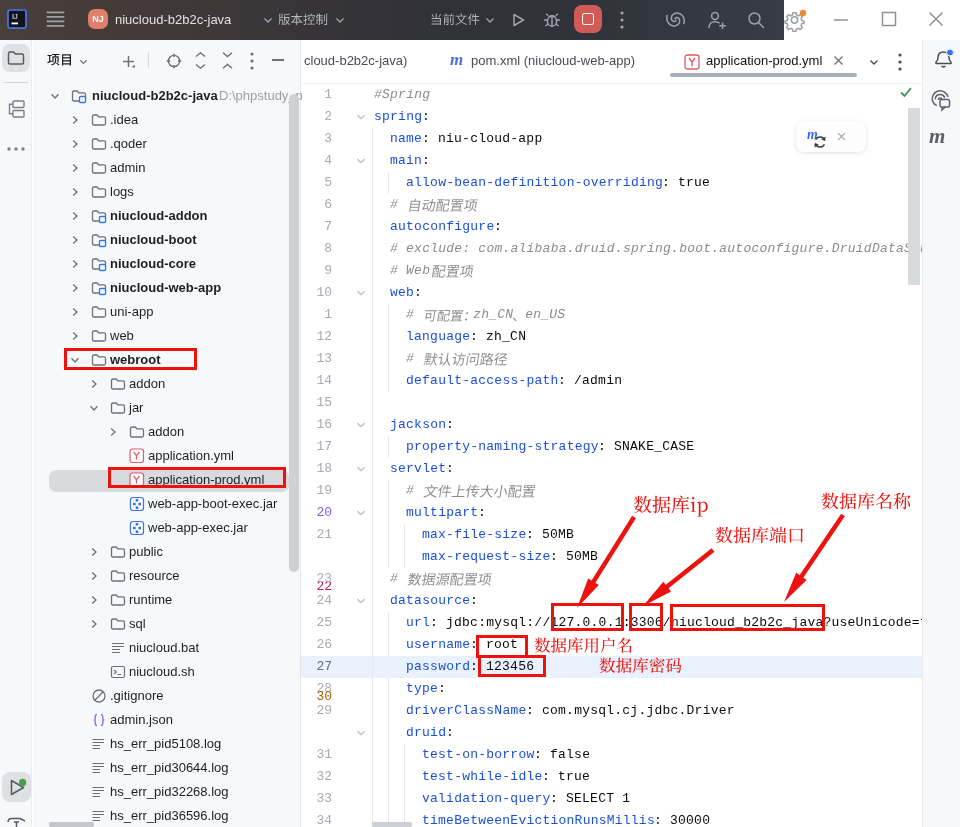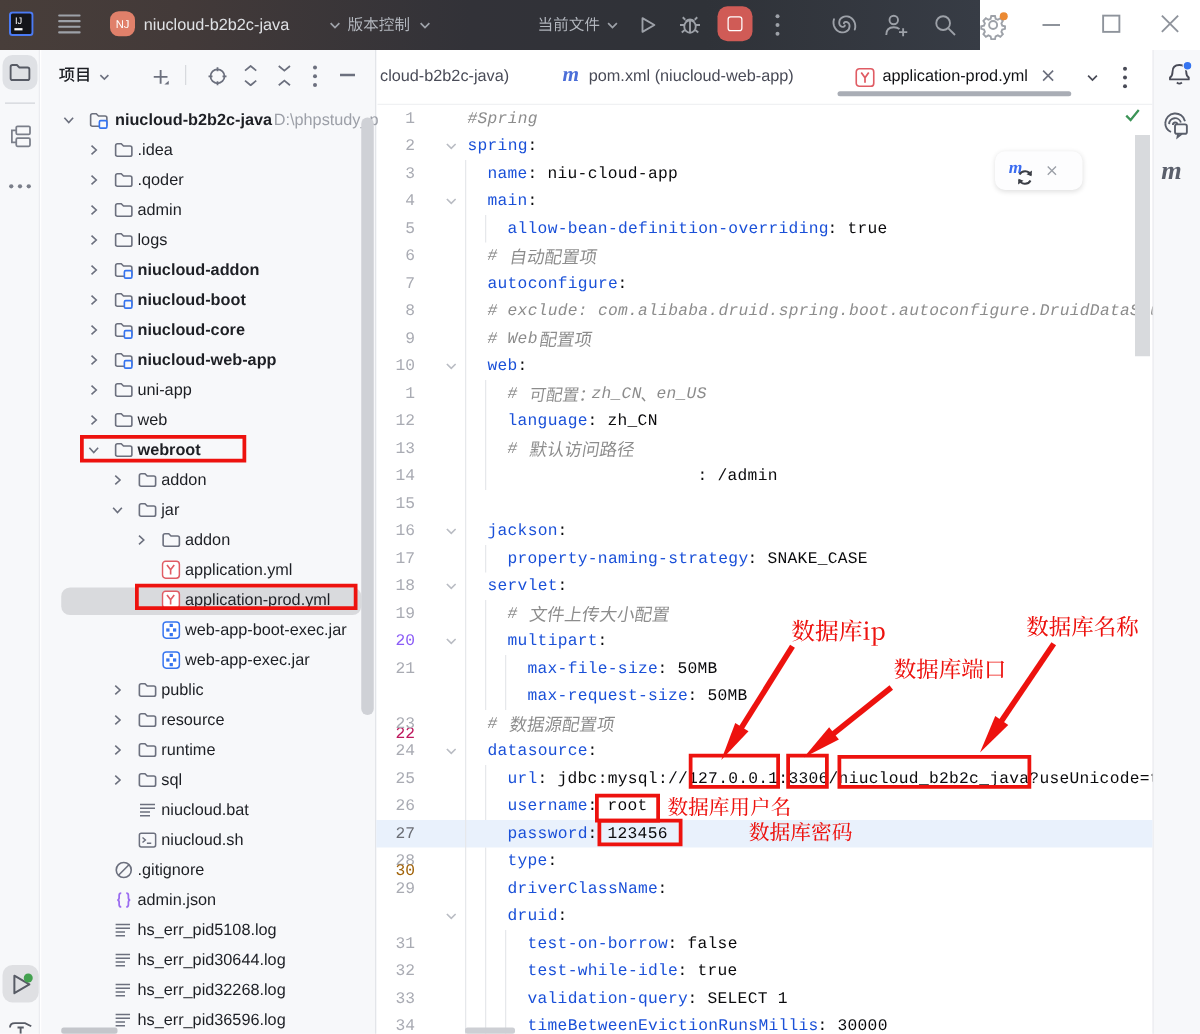--- a/index.html
+++ b/index.html
@@ -21,21 +21,21 @@
 <rect x="1" y="1" width="18" height="18" rx="2" fill="#14151a" stroke="#4b7bf5" stroke-width="1.6"></rect>
 <text x="5" y="10" font-size="7.5" fill="#fff" font-family="Liberation Sans">IJ</text>
 <rect x="4.5" y="13.5" width="6.5" height="1.8" fill="#fff"></rect>
     </svg>
 <svg class="abs" style="left:46px;top:11px" width="19" height="17" viewBox="0 0 19 17">
       <rect x="0.5" y="0.5" width="18" height="1.7" rx="0.8" fill="#9da1a8"></rect>
       <rect x="0.5" y="5" width="18" height="1.7" rx="0.8" fill="#9da1a8"></rect>
       <rect x="0.5" y="9.5" width="18" height="1.7" rx="0.8" fill="#9da1a8"></rect>
       <rect x="0.5" y="14" width="18" height="1.7" rx="0.8" fill="#9da1a8"></rect>
     </svg>
-<div class="abs" style="left:88px;top:9px;width:20px;height:20px;border-radius:7px;background:#e0806a;color:#fff;font-size:9px;font-weight:normal;text-align:center;line-height:20px">NJ</div>
+<div class="abs" style="left:88px;top:9px;width:20px;height:20px;border-radius:7px;background:#e0806a;color:#fff;font-size:9px;font-weight:bold;text-align:center;line-height:20px">NJ</div>
 <div class="abs" style="left:115px;top:12px;font-size:13px;color:#dfe1e5">niucloud-b2b2c-java</div>
 <svg class="abs" style="left:262px;top:14px" width="12" height="12" viewBox="0 0 12 12">
       <path d="M2.5 4.5 L6 8 L9.5 4.5" fill="none" stroke="#9da1a8" stroke-width="1.4"></path>
     </svg>
 <svg class="abs" style="left:277px;top:13px" width="53" height="19" viewBox="0 0 53 19">
       <path transform="translate(1 11)" d="M1.7 -7H5.5V-6.2H1.7ZM6.6 -6.9H11V-6H6.6ZM3.5 -10.5H4.4V-6.5H3.5ZM1.7 -4.4H4.7V1H3.9V-3.5H1.7ZM1.3 -10.2H2.2V-5.3Q2.2 -4.5 2.1 -3.6Q2.1 -2.8 2 -2Q1.9 -1.1 1.7 -0.4Q1.4 0.4 1.1 1Q1 0.9 0.9 0.8Q0.7 0.7 0.6 0.6Q0.5 0.5 0.4 0.5Q0.7 -0.1 0.9 -0.8Q1.1 -1.5 1.2 -2.3Q1.2 -3 1.3 -3.8Q1.3 -4.6 1.3 -5.3ZM10.8 -6.9H10.9L11.1 -6.9L11.7 -6.7Q11.4 -4.7 10.7 -3.2Q10.1 -1.7 9.1 -0.6Q8.2 0.4 7 1Q6.9 0.9 6.8 0.8Q6.7 0.6 6.6 0.5Q6.5 0.4 6.4 0.3Q7.5 -0.2 8.4 -1.2Q9.3 -2.1 9.9 -3.5Q10.5 -4.9 10.8 -6.7ZM7.9 -6.3Q8.2 -4.8 8.7 -3.5Q9.3 -2.2 10.1 -1.2Q10.9 -0.3 12 0.3Q11.9 0.4 11.8 0.5Q11.7 0.6 11.6 0.8Q11.5 0.9 11.4 1Q10.2 0.4 9.4 -0.7Q8.6 -1.7 8 -3.1Q7.5 -4.5 7.2 -6.1ZM11.3 -10.4 11.9 -9.6Q11.1 -9.4 10.2 -9.3Q9.2 -9.1 8.2 -9Q7.2 -8.9 6.3 -8.9Q6.3 -9 6.2 -9.3Q6.1 -9.5 6 -9.6Q7 -9.7 7.9 -9.8Q8.9 -10 9.8 -10.1Q10.6 -10.2 11.3 -10.4ZM6 -9.6H6.9V-5.3Q6.9 -4.5 6.9 -3.7Q6.9 -2.9 6.7 -2Q6.6 -1.2 6.4 -0.4Q6.1 0.4 5.7 1.1Q5.6 1 5.5 0.9Q5.4 0.8 5.2 0.7Q5.1 0.6 5 0.5Q5.3 -0.1 5.5 -0.8Q5.7 -1.5 5.9 -2.3Q6 -3.1 6 -3.9Q6 -4.6 6 -5.3Z M13.3 -7.9H24.2V-6.9H13.3ZM15.3 -2.3H22.2V-1.3H15.3ZM18.2 -10.5H19.2V1H18.2ZM17.3 -7.6 18.2 -7.3Q17.7 -6 17 -4.8Q16.3 -3.6 15.5 -2.6Q14.6 -1.6 13.7 -1Q13.6 -1.1 13.5 -1.2Q13.3 -1.4 13.2 -1.5Q13.1 -1.7 13 -1.7Q13.9 -2.3 14.7 -3.2Q15.6 -4.1 16.2 -5.3Q16.9 -6.4 17.3 -7.6ZM20.1 -7.5Q20.5 -6.3 21.2 -5.2Q21.9 -4.2 22.8 -3.3Q23.6 -2.4 24.6 -1.8Q24.4 -1.7 24.3 -1.6Q24.2 -1.5 24 -1.3Q23.9 -1.2 23.8 -1Q22.9 -1.6 22 -2.6Q21.1 -3.6 20.4 -4.8Q19.7 -6 19.3 -7.3Z M25.4 -3.7Q26.1 -3.9 27.1 -4.2Q28.1 -4.6 29.1 -4.9L29.3 -4.1Q28.3 -3.7 27.4 -3.4Q26.4 -3 25.6 -2.7ZM25.5 -8.1H29.2V-7.2H25.5ZM27.1 -10.5H27.9V-0.2Q27.9 0.2 27.8 0.4Q27.7 0.6 27.5 0.7Q27.3 0.8 26.9 0.9Q26.5 0.9 25.9 0.9Q25.9 0.7 25.8 0.5Q25.8 0.2 25.7 0Q26.1 0 26.4 0Q26.7 0 26.8 0Q26.9 0 27 -0Q27.1 -0.1 27.1 -0.2ZM30.2 -4.2H36.2V-3.4H30.2ZM29.1 -0.3H37V0.6H29.1ZM29.6 -9H36.9V-6.9H36V-8.2H30.4V-6.8H29.6ZM32.7 -3.7H33.6V0.2H32.7ZM32.3 -10.3 33.2 -10.5Q33.4 -10.1 33.6 -9.7Q33.8 -9.2 33.9 -8.9L33 -8.6Q32.9 -8.9 32.7 -9.4Q32.5 -9.9 32.3 -10.3ZM33.7 -6.9 34.3 -7.4Q34.7 -7.1 35.1 -6.7Q35.6 -6.3 36 -5.9Q36.4 -5.5 36.7 -5.2L36 -4.6Q35.8 -4.9 35.4 -5.3Q35 -5.7 34.5 -6.1Q34.1 -6.6 33.7 -6.9ZM32 -7.4 32.8 -7.1Q32.5 -6.6 32 -6.1Q31.6 -5.7 31.1 -5.2Q30.7 -4.8 30.2 -4.5Q30.2 -4.6 30.1 -4.7Q29.9 -4.8 29.8 -5Q29.7 -5.1 29.6 -5.2Q30.3 -5.6 30.9 -6.2Q31.6 -6.8 32 -7.4Z M46 -9.4H46.8V-2.4H46ZM48.2 -10.4H49.1V-0.3Q49.1 0.2 49 0.4Q48.9 0.6 48.6 0.8Q48.3 0.9 47.8 0.9Q47.3 1 46.6 1Q46.5 0.8 46.4 0.5Q46.4 0.2 46.3 -0Q46.8 -0 47.3 -0Q47.8 -0 47.9 -0Q48.1 -0 48.1 -0.1Q48.2 -0.1 48.2 -0.3ZM41.1 -10.5H42V1H41.1ZM43.7 -4.4H44.6V-1Q44.6 -0.6 44.5 -0.4Q44.5 -0.3 44.2 -0.1Q44 -0 43.6 -0Q43.3 0 42.8 0Q42.7 -0.2 42.7 -0.4Q42.6 -0.6 42.5 -0.8Q42.9 -0.8 43.2 -0.8Q43.5 -0.8 43.6 -0.8Q43.7 -0.8 43.7 -1ZM38.6 -4.4H44.1V-3.5H39.5V-0H38.6ZM38.1 -6.5H45.1V-5.7H38.1ZM39.3 -8.7H44.6V-7.8H39.1ZM39.3 -10.2 40.2 -10Q39.9 -9.1 39.6 -8.1Q39.2 -7.2 38.8 -6.6Q38.8 -6.6 38.6 -6.7Q38.5 -6.7 38.3 -6.8Q38.1 -6.9 38 -6.9Q38.4 -7.5 38.8 -8.4Q39.1 -9.3 39.3 -10.2Z" fill="#b2b6bd"></path>
     </svg>
 <svg class="abs" style="left:334px;top:14px" width="12" height="12" viewBox="0 0 12 12">
       <path d="M2.5 4.5 L6 8 L9.5 4.5" fill="none" stroke="#9da1a8" stroke-width="1.4"></path>
     </svg>
@@ -611,20 +611,21 @@
     <span class="mono t abs" style="left:169px">:</span>
     <span class="mono t abs" style="left:185px">zh_CN</span>
   </div>
 <div class="cl" style="top:348px">
     <span class="mono c abs" style="left:105px"># </span>
     <svg class="cabs" width="86" height="19" viewBox="0 0 86 19" style="position:absolute;top:2px;left:121px">
       <path transform="translate(1 14.5) skewX(-9)" d="M7.2 -7.7H13.3V-6.7H7.2ZM10.6 -10.6 11.3 -11Q11.6 -10.7 11.9 -10.3Q12.2 -9.9 12.5 -9.5Q12.8 -9.1 12.9 -8.8L12.2 -8.4Q12 -8.7 11.8 -9.1Q11.5 -9.5 11.2 -9.9Q10.9 -10.3 10.6 -10.6ZM2.1 -10.5V-7.1H6V-10.5ZM1.2 -11.3H6.8V-6.3H1.2ZM2.3 -9.8 2.8 -9.9Q3 -9.4 3.1 -8.8Q3.3 -8.2 3.3 -7.8L2.7 -7.6Q2.7 -8.1 2.6 -8.7Q2.5 -9.3 2.3 -9.8ZM2.8 -1.7 3.5 -1.7Q3.6 -1.2 3.7 -0.5Q3.7 0.2 3.7 0.7L3 0.8Q3 0.3 3 -0.4Q2.9 -1.1 2.8 -1.7ZM4.2 -1.7 4.9 -1.8Q5.1 -1.3 5.2 -0.7Q5.3 -0 5.4 0.4L4.7 0.6Q4.7 0.1 4.5 -0.5Q4.4 -1.1 4.2 -1.7ZM5.6 -1.7 6.3 -2Q6.5 -1.6 6.7 -1.1Q6.9 -0.6 6.9 -0.2L6.2 0Q6.2 -0.3 6 -0.8Q5.8 -1.3 5.6 -1.7ZM1.6 -2 2.3 -1.7Q2.1 -1.1 1.8 -0.4Q1.5 0.3 1.2 0.9L0.5 0.5Q0.7 0.2 0.9 -0.3Q1.1 -0.7 1.3 -1.2Q1.5 -1.6 1.6 -2ZM5.2 -10 5.8 -9.7Q5.6 -9.2 5.4 -8.5Q5.2 -7.9 5.1 -7.5L4.6 -7.7Q4.7 -8 4.8 -8.4Q4.9 -8.8 5 -9.2Q5.1 -9.6 5.2 -10ZM0.8 -3.2Q1.6 -3.2 2.6 -3.3Q3.6 -3.3 4.7 -3.4Q5.9 -3.5 7 -3.5L7 -2.7Q5.3 -2.6 3.7 -2.5Q2.1 -2.4 0.9 -2.3ZM1.2 -5.3H6.8V-4.4H1.2ZM3.7 -10.9H4.4V-6.6H4.5V-3H3.6V-6.6H3.7ZM10.4 -7.1Q10.7 -5.5 11.1 -4.1Q11.5 -2.7 12.2 -1.5Q12.8 -0.4 13.7 0.3Q13.6 0.3 13.5 0.5Q13.3 0.6 13.2 0.8Q13.1 0.9 13 1.1Q12.1 0.3 11.4 -0.9Q10.8 -2.2 10.3 -3.7Q9.9 -5.3 9.7 -7ZM9.6 -11.7H10.5V-8.6Q10.5 -7.5 10.4 -6.2Q10.3 -5 10 -3.8Q9.7 -2.5 9.1 -1.3Q8.5 -0.1 7.5 1.1Q7.4 0.9 7.1 0.7Q6.9 0.6 6.7 0.4Q7.7 -0.6 8.2 -1.8Q8.8 -2.9 9.1 -4.1Q9.4 -5.3 9.5 -6.4Q9.6 -7.6 9.6 -8.6Z M22.7 -11.7H23.8Q23.8 -10.2 23.7 -8.8Q23.7 -7.3 23.5 -5.8Q23.3 -4.4 22.9 -3.1Q22.5 -1.8 21.8 -0.8Q21.1 0.3 20 1.1Q19.9 0.9 19.6 0.7Q19.4 0.5 19.2 0.4Q20.3 -0.4 20.9 -1.4Q21.6 -2.4 22 -3.6Q22.3 -4.8 22.5 -6.1Q22.6 -7.5 22.7 -8.9Q22.7 -10.3 22.7 -11.7ZM23.6 -7.5Q23.7 -7.1 23.8 -6.4Q24 -5.7 24.2 -4.8Q24.5 -3.8 24.9 -2.9Q25.3 -2 26 -1.1Q26.6 -0.3 27.6 0.3Q27.3 0.5 27.1 0.7Q26.9 0.9 26.8 1.1Q25.8 0.5 25.1 -0.5Q24.5 -1.4 24 -2.4Q23.6 -3.4 23.3 -4.4Q23.1 -5.4 22.9 -6.2Q22.8 -7 22.7 -7.4ZM16 -10.8 16.7 -11.5Q17 -11.2 17.5 -10.8Q17.9 -10.5 18.2 -10.1Q18.6 -9.8 18.8 -9.5L18.1 -8.8Q17.9 -9 17.5 -9.4Q17.1 -9.8 16.7 -10.1Q16.3 -10.5 16 -10.8ZM16.8 0.6 16.6 -0.4 16.9 -0.9 19.8 -2.8Q19.8 -2.6 19.9 -2.3Q20 -2 20.1 -1.9Q19.1 -1.2 18.5 -0.7Q17.9 -0.3 17.5 -0.1Q17.2 0.2 17 0.3Q16.9 0.5 16.8 0.6ZM14.7 -7.4H17.7V-6.4H14.7ZM16.8 0.6Q16.8 0.4 16.7 0.3Q16.6 0.2 16.5 0Q16.3 -0.1 16.2 -0.2Q16.5 -0.4 16.7 -0.7Q17 -1.1 17 -1.6V-7.4H18V-0.8Q18 -0.8 17.9 -0.7Q17.8 -0.6 17.6 -0.4Q17.4 -0.3 17.3 -0.1Q17.1 0.1 16.9 0.3Q16.8 0.4 16.8 0.6Z M33.2 -9.3H41.3V-8.3H33.2ZM35.8 -6.2H39.6V-5.2H35.8ZM39.3 -6.2H40.3Q40.3 -6.2 40.3 -6.1Q40.3 -6 40.3 -5.9Q40.3 -5.8 40.3 -5.7Q40.3 -4.1 40.2 -3Q40.1 -1.9 40 -1.2Q39.9 -0.5 39.8 -0.1Q39.7 0.3 39.5 0.5Q39.3 0.8 39.1 0.9Q38.9 1 38.6 1Q38.3 1 37.8 1Q37.3 1 36.8 1Q36.7 0.8 36.7 0.5Q36.6 0.2 36.4 -0Q37 0 37.5 0Q37.9 0.1 38.1 0.1Q38.3 0.1 38.4 0Q38.5 -0 38.6 -0.1Q38.8 -0.3 38.9 -0.9Q39 -1.5 39.1 -2.8Q39.2 -4 39.3 -6ZM35.3 -8.8H36.3Q36.3 -7.3 36.2 -5.8Q36.1 -4.4 35.8 -3.1Q35.5 -1.8 35 -0.7Q34.4 0.4 33.5 1.2Q33.4 1 33.2 0.8Q32.9 0.5 32.7 0.4Q33.6 -0.3 34.1 -1.3Q34.6 -2.3 34.9 -3.5Q35.1 -4.7 35.2 -6Q35.3 -7.4 35.3 -8.8ZM36.3 -11.5 37.3 -11.7Q37.5 -11.2 37.7 -10.6Q37.9 -10.1 38 -9.7L37 -9.3Q36.9 -9.7 36.7 -10.4Q36.5 -11 36.3 -11.5ZM29.8 -10.9 30.5 -11.5Q30.8 -11.2 31.2 -10.9Q31.6 -10.5 31.9 -10.1Q32.3 -9.8 32.5 -9.5L31.7 -8.8Q31.5 -9 31.2 -9.4Q30.8 -9.8 30.5 -10.2Q30.1 -10.6 29.8 -10.9ZM30.7 0.5 30.5 -0.5 30.8 -1 33.4 -2.9Q33.5 -2.7 33.6 -2.4Q33.7 -2.2 33.8 -2Q32.8 -1.3 32.2 -0.9Q31.6 -0.4 31.3 -0.2Q31 0.1 30.9 0.2Q30.7 0.4 30.7 0.5ZM28.6 -7.4H31.5V-6.4H28.6ZM30.7 0.5Q30.6 0.4 30.5 0.2Q30.4 0 30.2 -0.1Q30.1 -0.3 30 -0.4Q30.2 -0.5 30.3 -0.7Q30.5 -0.9 30.7 -1.1Q30.8 -1.4 30.8 -1.7V-7.4H31.9V-0.8Q31.9 -0.8 31.7 -0.7Q31.6 -0.6 31.4 -0.5Q31.3 -0.3 31.1 -0.1Q30.9 0 30.8 0.2Q30.7 0.4 30.7 0.5Z M43.3 -8.6H44.3V1.1H43.3ZM43.5 -11.1 44.2 -11.6Q44.6 -11.2 45 -10.8Q45.4 -10.4 45.7 -10Q46.1 -9.6 46.3 -9.3L45.5 -8.7Q45.3 -9 45 -9.4Q44.6 -9.8 44.2 -10.3Q43.8 -10.7 43.5 -11.1ZM47 -11H54.4V-10H47ZM53.7 -11H54.7V-0.3Q54.7 0.2 54.6 0.4Q54.4 0.7 54.1 0.8Q53.8 1 53.2 1Q52.6 1 51.8 1Q51.7 0.8 51.6 0.5Q51.5 0.2 51.4 -0Q51.8 -0 52.2 -0Q52.6 -0 52.9 -0Q53.2 -0 53.3 -0Q53.5 -0 53.6 -0.1Q53.7 -0.2 53.7 -0.4ZM47 -7.5H51.4V-2.4H47V-3.3H50.4V-6.6H47ZM46.5 -7.5H47.5V-1.4H46.5Z M63.4 -0.3H68V0.6H63.4ZM64.1 -10.3H67.8V-9.4H64.1ZM63 -4H68.5V1H67.5V-3.1H64V1.1H63ZM67.4 -10.3H67.6L67.8 -10.4L68.5 -10.1Q68.1 -8.8 67.4 -7.7Q66.8 -6.6 65.9 -5.8Q65.1 -4.9 64.1 -4.3Q63.2 -3.6 62.2 -3.2Q62.1 -3.4 61.9 -3.6Q61.7 -3.9 61.6 -4Q62.5 -4.4 63.4 -5Q64.3 -5.5 65.1 -6.3Q65.9 -7.1 66.5 -8.1Q67.1 -9 67.4 -10.1ZM64.4 -11.8 65.4 -11.5Q65 -10.6 64.6 -9.7Q64.2 -8.8 63.6 -8Q63.1 -7.3 62.5 -6.7Q62.4 -6.8 62.3 -6.9Q62.1 -7 62 -7.2Q61.8 -7.3 61.7 -7.4Q62.6 -8.1 63.3 -9.3Q64 -10.5 64.4 -11.8ZM64.1 -9.7Q64.4 -9 64.9 -8.2Q65.4 -7.4 66.1 -6.7Q66.8 -5.9 67.7 -5.3Q68.6 -4.7 69.6 -4.3Q69.5 -4.2 69.4 -4Q69.3 -3.8 69.2 -3.7Q69 -3.5 69 -3.4Q67.9 -3.8 67 -4.5Q66.1 -5.2 65.4 -6Q64.7 -6.8 64.2 -7.6Q63.7 -8.4 63.4 -9.2ZM57.2 -5.6H58.1V-0.5H57.2ZM58.2 -10.3V-7.8H60.8V-10.3ZM57.2 -11.2H61.8V-6.9H57.2ZM59.2 -7.3H60.2V-0.9H59.2ZM56.5 -0.6Q57.2 -0.7 58.1 -0.9Q59 -1.1 60 -1.4Q61 -1.6 62 -1.8L62.1 -0.9Q60.7 -0.5 59.3 -0.2Q57.8 0.2 56.7 0.4ZM59.6 -4.8H61.9V-3.9H59.6Z M75.4 -11H81.6V-10.1H75.4ZM81.3 -11H81.5L81.7 -11.1L82.4 -10.6Q81.9 -9.6 81 -8.8Q80.2 -7.9 79.2 -7.2Q78.2 -6.5 77.1 -6Q76.1 -5.4 75 -5Q74.9 -5.2 74.8 -5.3Q74.7 -5.5 74.6 -5.6Q74.5 -5.8 74.4 -5.9Q75.4 -6.2 76.4 -6.7Q77.4 -7.2 78.4 -7.9Q79.3 -8.5 80 -9.3Q80.8 -10 81.3 -10.8ZM74.5 -0.2H83.4V0.7H74.5ZM78.5 -4H79.5V0.1H78.5ZM75.4 -4.6H82.6V-3.7H75.4ZM73.8 -8.6 74.8 -8.3Q74.3 -7.4 73.7 -6.6Q73.1 -5.8 72.4 -5.1Q71.7 -4.4 71.1 -3.8Q71 -3.9 70.9 -4.1Q70.8 -4.3 70.7 -4.5Q70.6 -4.7 70.5 -4.8Q71.1 -5.3 71.7 -5.9Q72.4 -6.5 72.9 -7.2Q73.4 -7.9 73.8 -8.6ZM73.6 -11.7 74.6 -11.3Q74.2 -10.7 73.6 -10.1Q73.1 -9.5 72.5 -9Q71.9 -8.4 71.2 -8Q71.2 -8.1 71.1 -8.3Q71 -8.4 70.9 -8.6Q70.8 -8.7 70.7 -8.8Q71.2 -9.2 71.8 -9.7Q72.4 -10.2 72.8 -10.7Q73.3 -11.2 73.6 -11.7ZM72.5 -6 73.6 -7 73.6 -7V1.1H72.5ZM78.7 -7.3 79.2 -8Q79.9 -7.7 80.7 -7.4Q81.5 -7 82.2 -6.7Q82.9 -6.3 83.4 -6L82.8 -5.1Q82.4 -5.4 81.7 -5.8Q80.9 -6.2 80.2 -6.6Q79.4 -7 78.7 -7.3Z" fill="#8c8c8c"></path>
     </svg>
   </div>
 <div class="cl" style="top:370px">
+    <span class="mono k abs" style="left:105px">default-access-path</span>
     <span class="mono t abs" style="left:257px">:</span>
     <span class="mono t abs" style="left:273px">/admin</span>
   </div>
 <div class="cl" style="top:414px">
     <span class="mono k abs" style="left:89px">jackson</span>
     <span class="mono t abs" style="left:145px">:</span>
   </div>
 <div class="cl" style="top:436px">
     <span class="mono k abs" style="left:105px">property-naming-strategy</span>
     <span class="mono t abs" style="left:297px">:</span>
@@ -679,20 +680,21 @@
     <span class="mono t abs" style="left:169px">:</span>
     <span class="mono t abs" style="left:185px">123456</span>
   </div>
 <div class="cl" style="top:678px">
     <span class="mono k abs" style="left:105px">type</span>
     <span class="mono t abs" style="left:137px">:</span>
   </div>
 <div class="cl" style="top:700px">
     <span class="mono k abs" style="left:105px">driverClassName</span>
     <span class="mono t abs" style="left:225px">:</span>
+    <span class="mono t abs" style="left:241px">com.mysql.cj.jdbc.Driver</span>
   </div>
 <div class="cl" style="top:722px">
     <span class="mono k abs" style="left:105px">druid</span>
     <span class="mono t abs" style="left:145px">:</span>
   </div>
 <div class="cl" style="top:744px">
     <span class="mono k abs" style="left:121px">test-on-borrow</span>
     <span class="mono t abs" style="left:233px">:</span>
     <span class="mono t abs" style="left:249px">false</span>
   </div>

